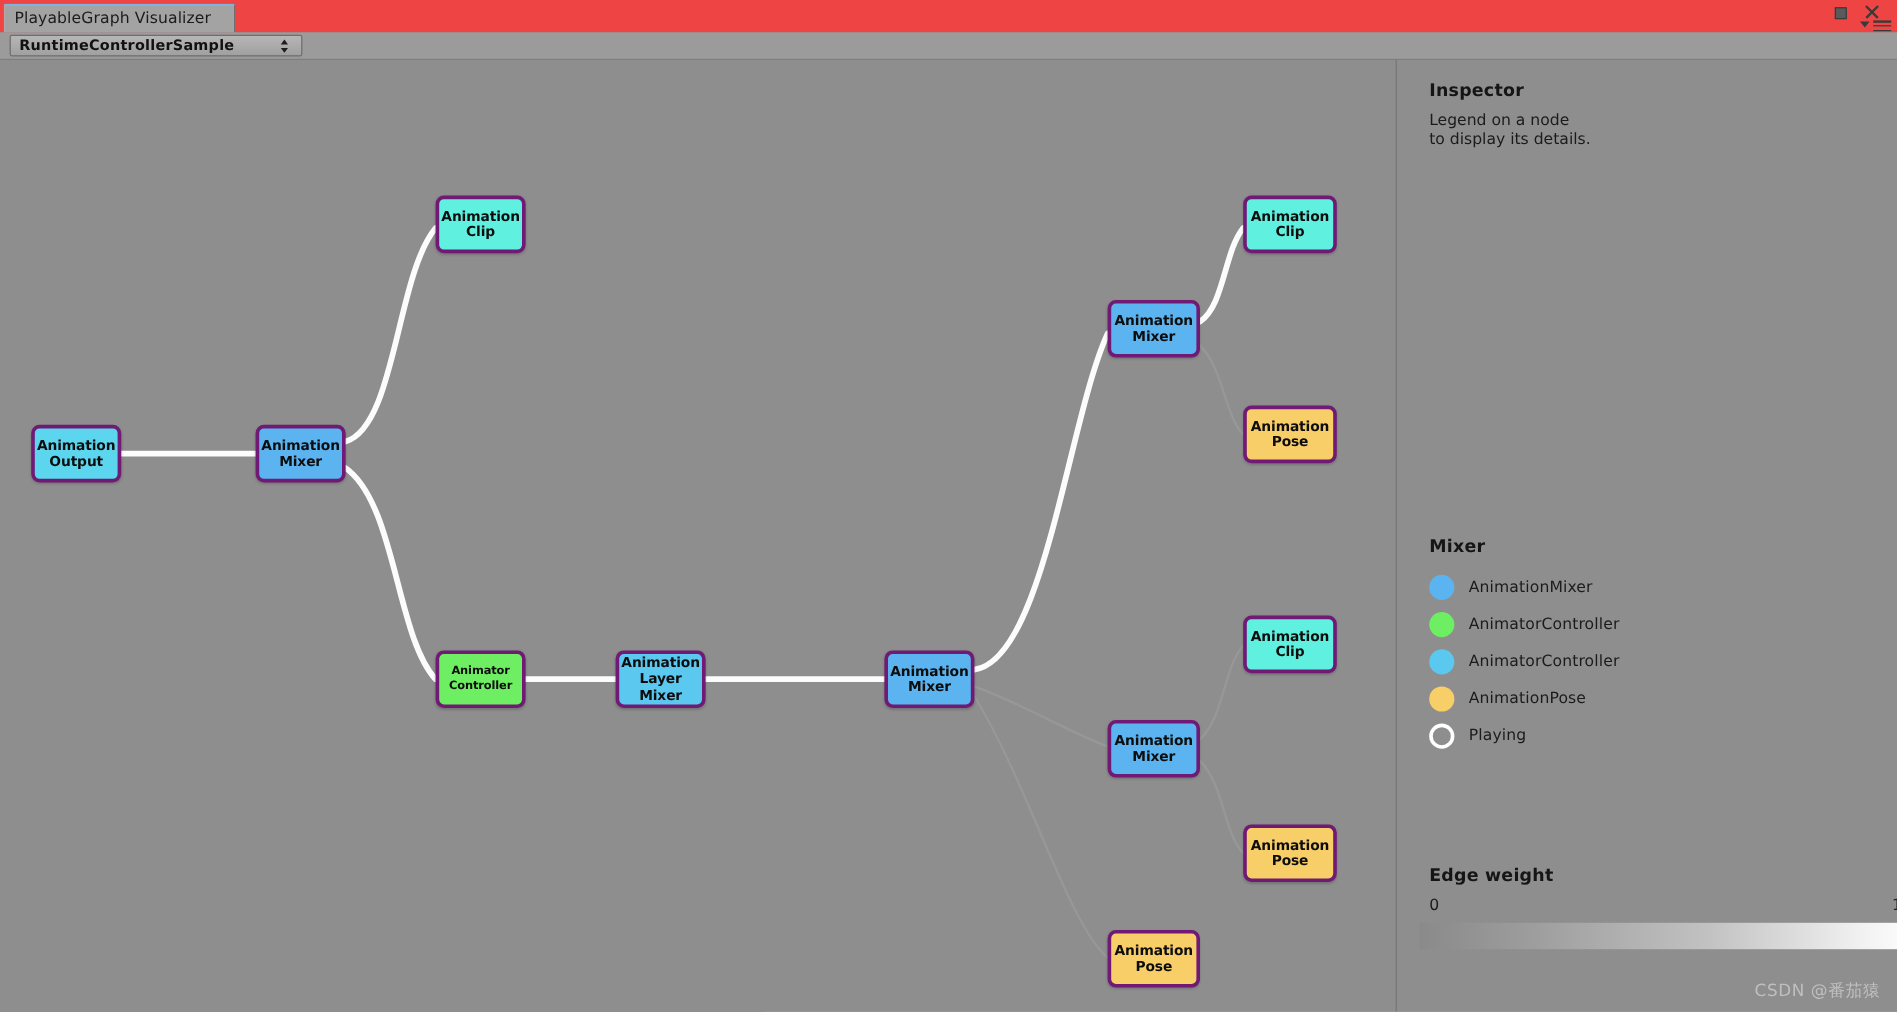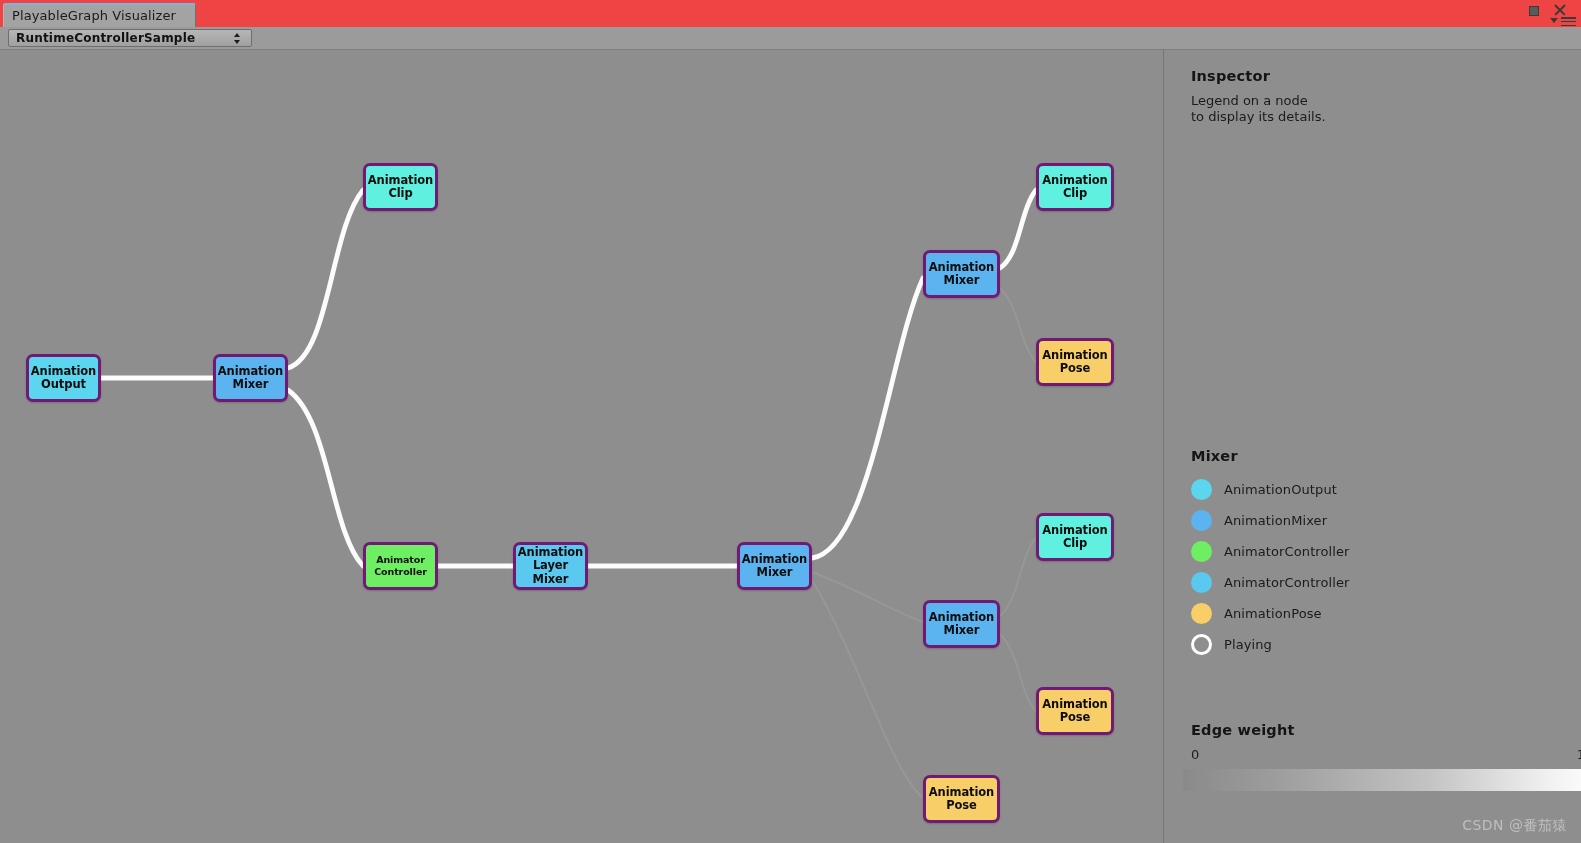--- a/index.html
+++ b/index.html
@@ -284,24 +284,20 @@
 
   <div class="side-panel">
 
     <div class="panel-head">Inspector</div>
     <div class="panel-sub">Legend on a node
 to display its details.</div>
 
     <div class="legend-head">Mixer</div>
     <div class="legend-list" id="legend-list">
         <div class="legend-row">
-          <span class="legend-dot" style="background: rgb(91, 214, 238);"></span>
-          <span class="legend-label">AnimationOutput</span>
-        </div>
-        <div class="legend-row">
           <span class="legend-dot" style="background: rgb(91, 180, 240);"></span>
           <span class="legend-label">AnimationMixer</span>
         </div>
         <div class="legend-row">
           <span class="legend-dot" style="background: rgb(110, 238, 98);"></span>
           <span class="legend-label">AnimatorController</span>
         </div>
         <div class="legend-row">
           <span class="legend-dot" style="background: rgb(91, 200, 240);"></span>
           <span class="legend-label">AnimatorController</span>

